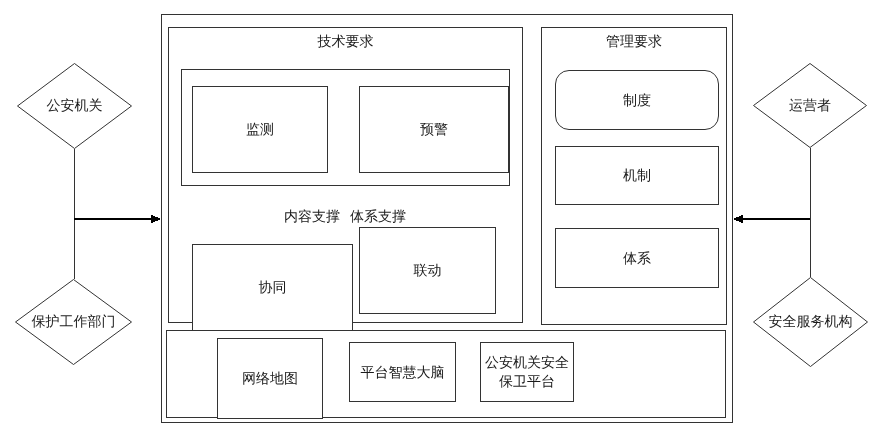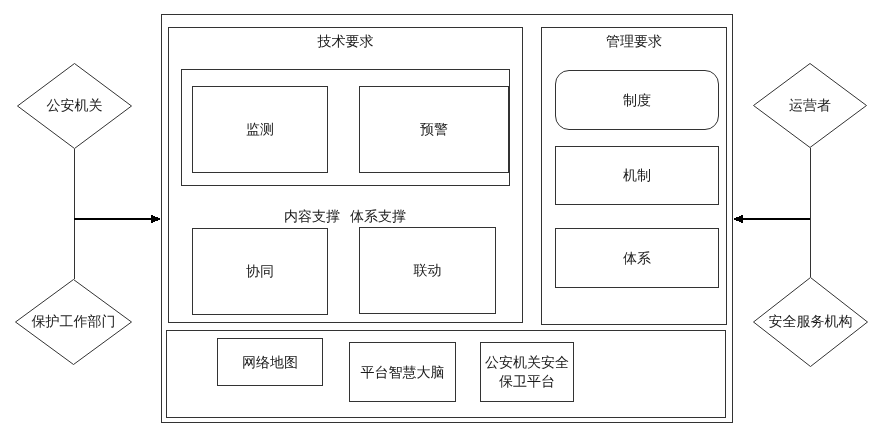--- a/index.html
+++ b/index.html
@@ -122,21 +122,21 @@
   <div class="box" style="left:181px; top:69px; width:329px; height:117px;"></div>
 
   <div class="box" style="left:192px; top:86px; width:136px; height:87px;">
     <span class="label-center">监测</span>
   </div>
 
   <div class="box" style="left:359px; top:86px; width:150px; height:87px;">
     <span class="label-center">预警</span>
   </div>
 
-  <div class="box" style="left:192px; top:228px; width:136px; height:87px;">
+  <div class="box" style="left:192px; top:244px; width:161px; height:87px;">
     <span class="label-center">协同</span>
   </div>
 
   <div class="box" style="left:359px; top:227px; width:137px; height:87px;">
     <span class="label-center">联动</span>
   </div>
 
   <span class="edge-label" style="left:284px; top:209px;">内容支撑</span>
   <span class="edge-label" style="left:350px; top:209px;">体系支撑</span>
 
@@ -156,21 +156,21 @@
     <span class="label-center">体系</span>
   </div>
 
   <div class="box" style="left:166px; top:330px; width:560px; height:88px;"></div>
 
   <div class="band-label" style="left:172px; top:350px;">
     <div>平台</div>
     <div>支撑</div>
   </div>
 
-  <div class="box" style="left:217px; top:338px; width:106px; height:48px;">
+  <div class="box" style="left:217px; top:338px; width:106px; height:81px;">
     <span class="label-center">网络地图</span>
   </div>
 
   <div class="box" style="left:349px; top:342px; width:107px; height:60px;">
     <span class="label-center">平台智慧大脑</span>
   </div>
 
   <div class="box" style="left:480px; top:342px; width:94px; height:60px;">
     <span class="label-center">
       <span>公安机关安全</span>

